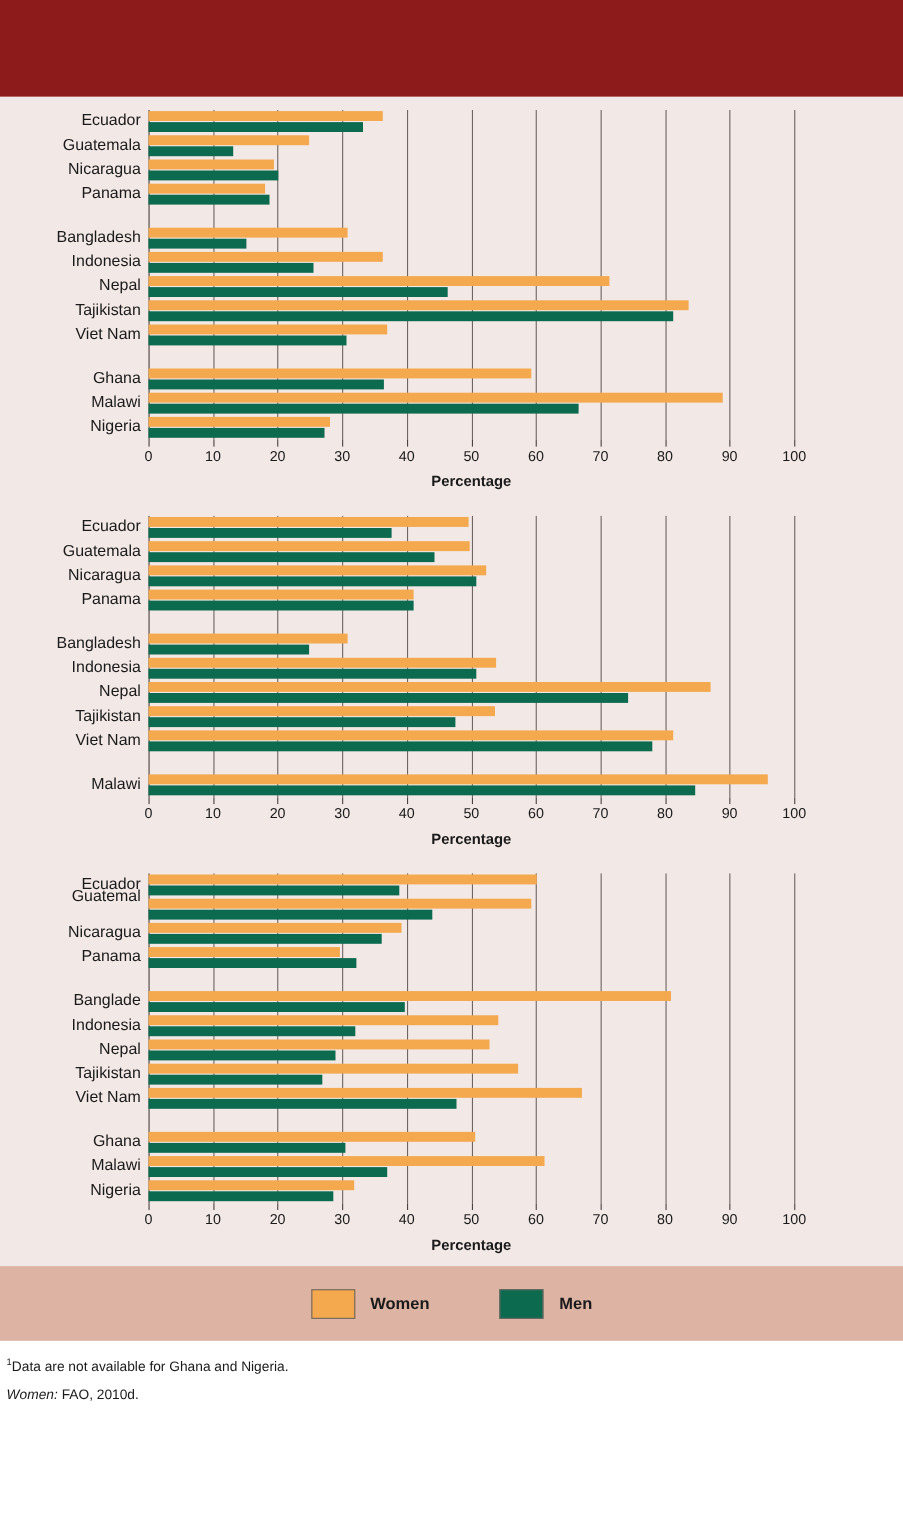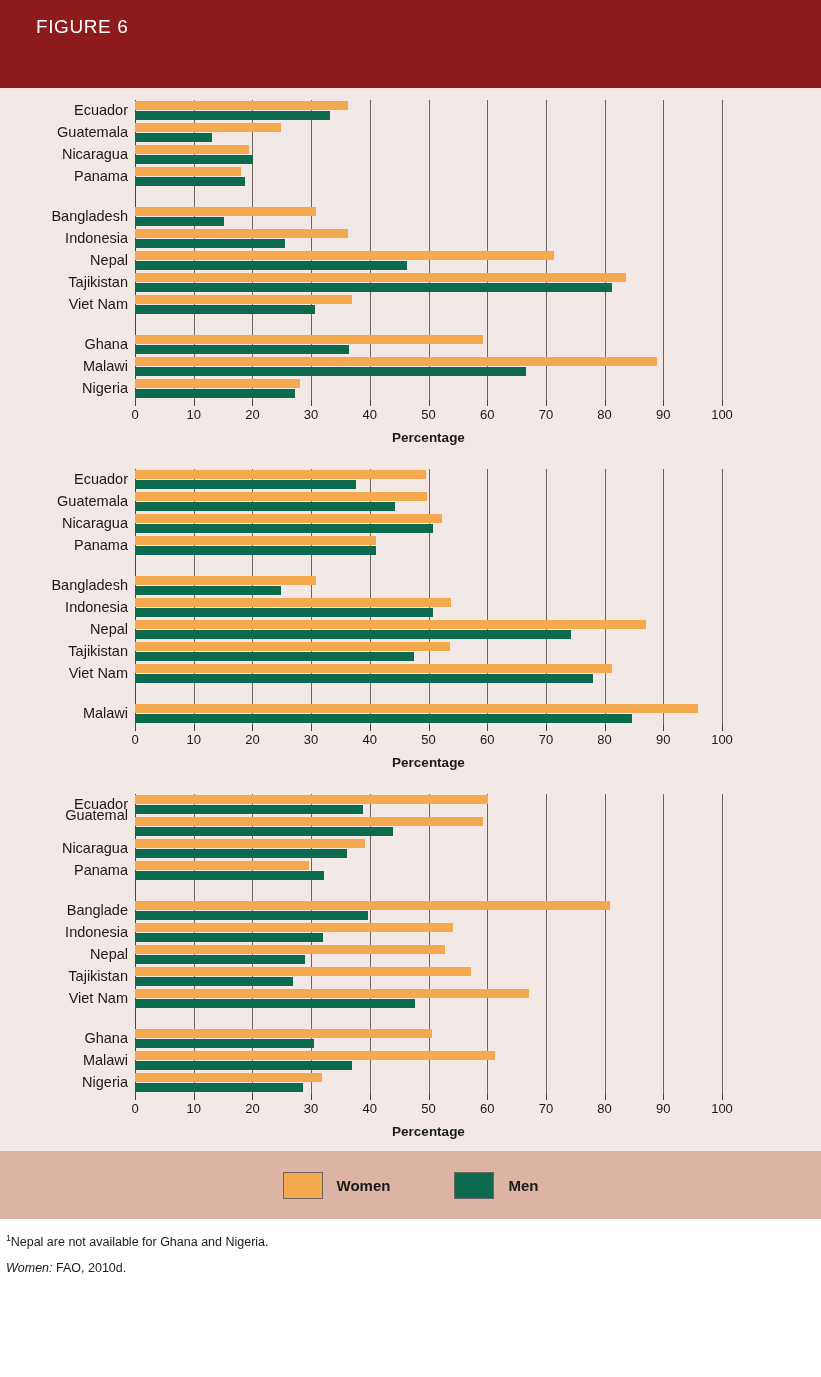--- a/index.html
+++ b/index.html
@@ -181,21 +181,20 @@
     margin-top: 6px;
   }
   .source i { font-style: italic; }
 </style>
 </head>
 <body>
 
 <div class="figure">
 
   <div class="header">
-    <div class="fig-num">FIGURE 6</div>
   </div>
 
   <div class="band">
 
     <div class="panel">
       <div class="plot" id="plot-a">
           <div class="plot-inner" style="height: 300px;">
             <div class="labelcol" style="height: 300px;">
               <div class="rowlabel" style="top: 3px;">Ecuador</div>
               <div class="rowlabel" style="top: 25px;">Guatemala</div>
@@ -443,17 +442,17 @@
       <span class="swatch women"></span>
       <span class="legend-label">Women</span>
     </div>
     <div class="legend-item">
       <span class="swatch men"></span>
       <span class="legend-label">Men</span>
     </div>
   </div>
 
   <div class="footer">
-    <div class="footnote"><sup>1</sup><span>Nepal are not available for Ghana and Nigeria.</span></div>
+    <div class="footnote"><sup>1</sup><span>Data are not available for Ghana and Nigeria.</span></div>
     <div class="source"><i>Women:</i> <span>FAO, 2010d.</span></div>
   </div>
 
 </div>
 
 </body></html>

